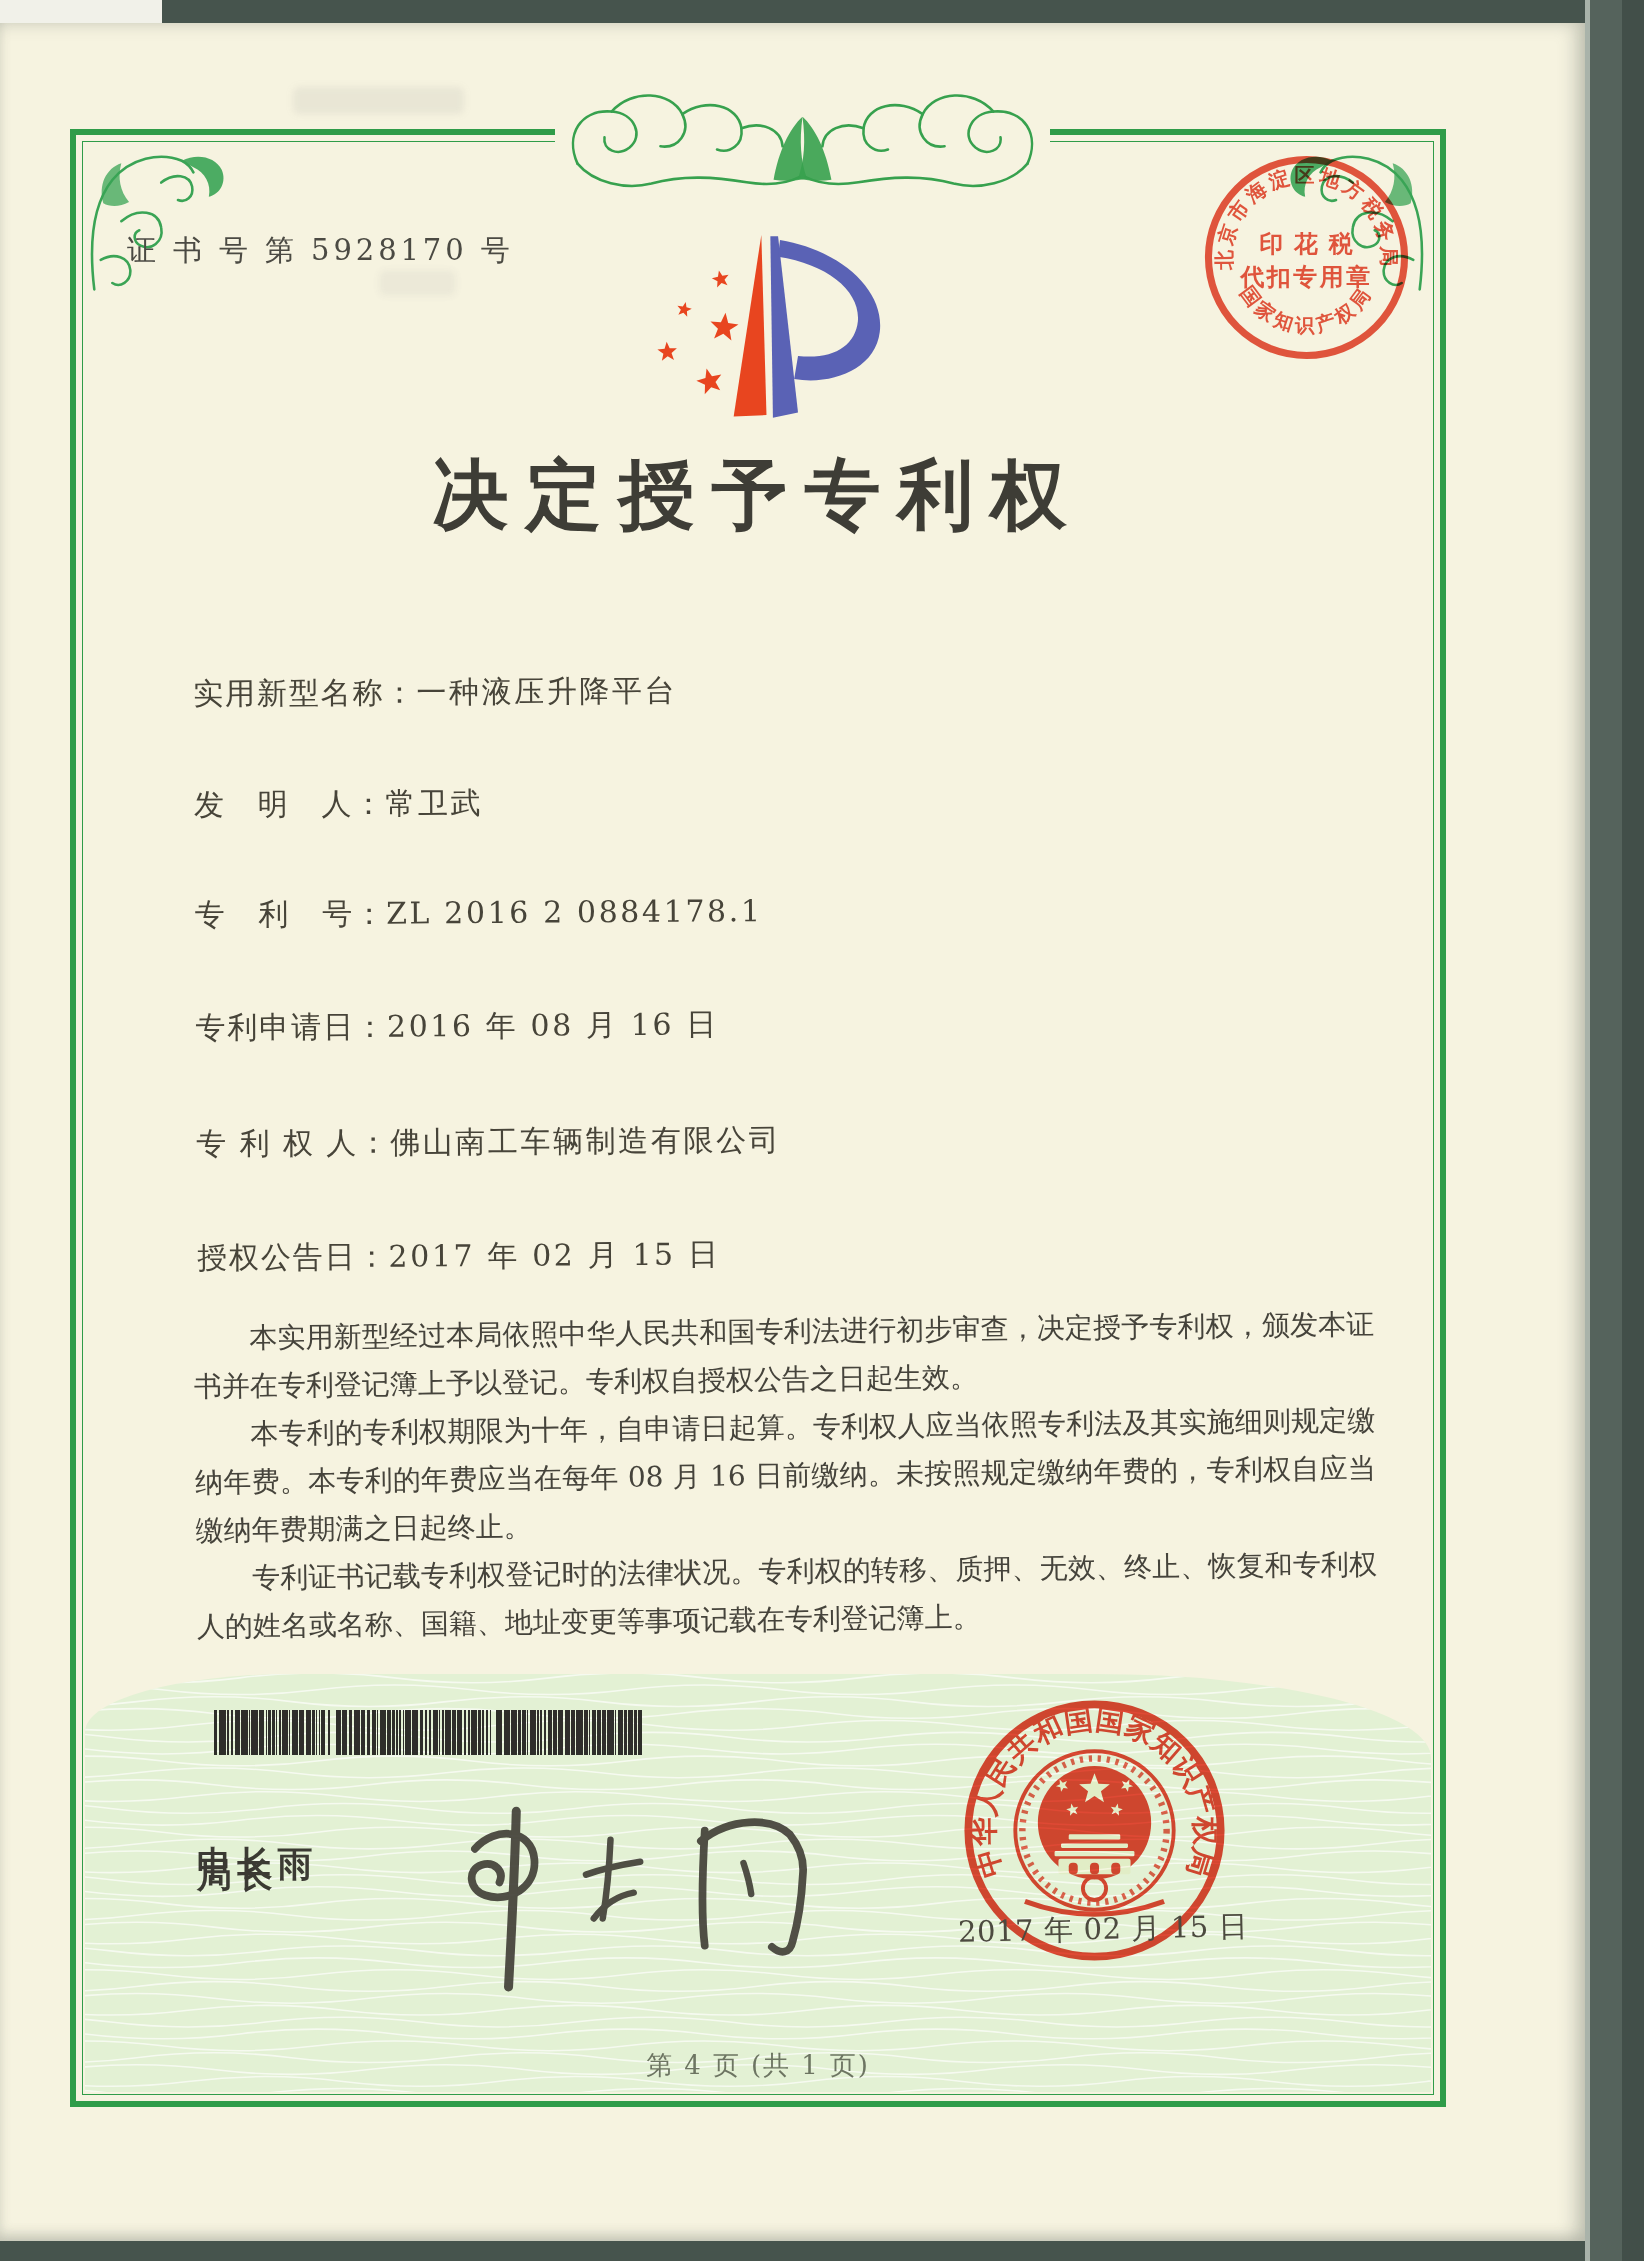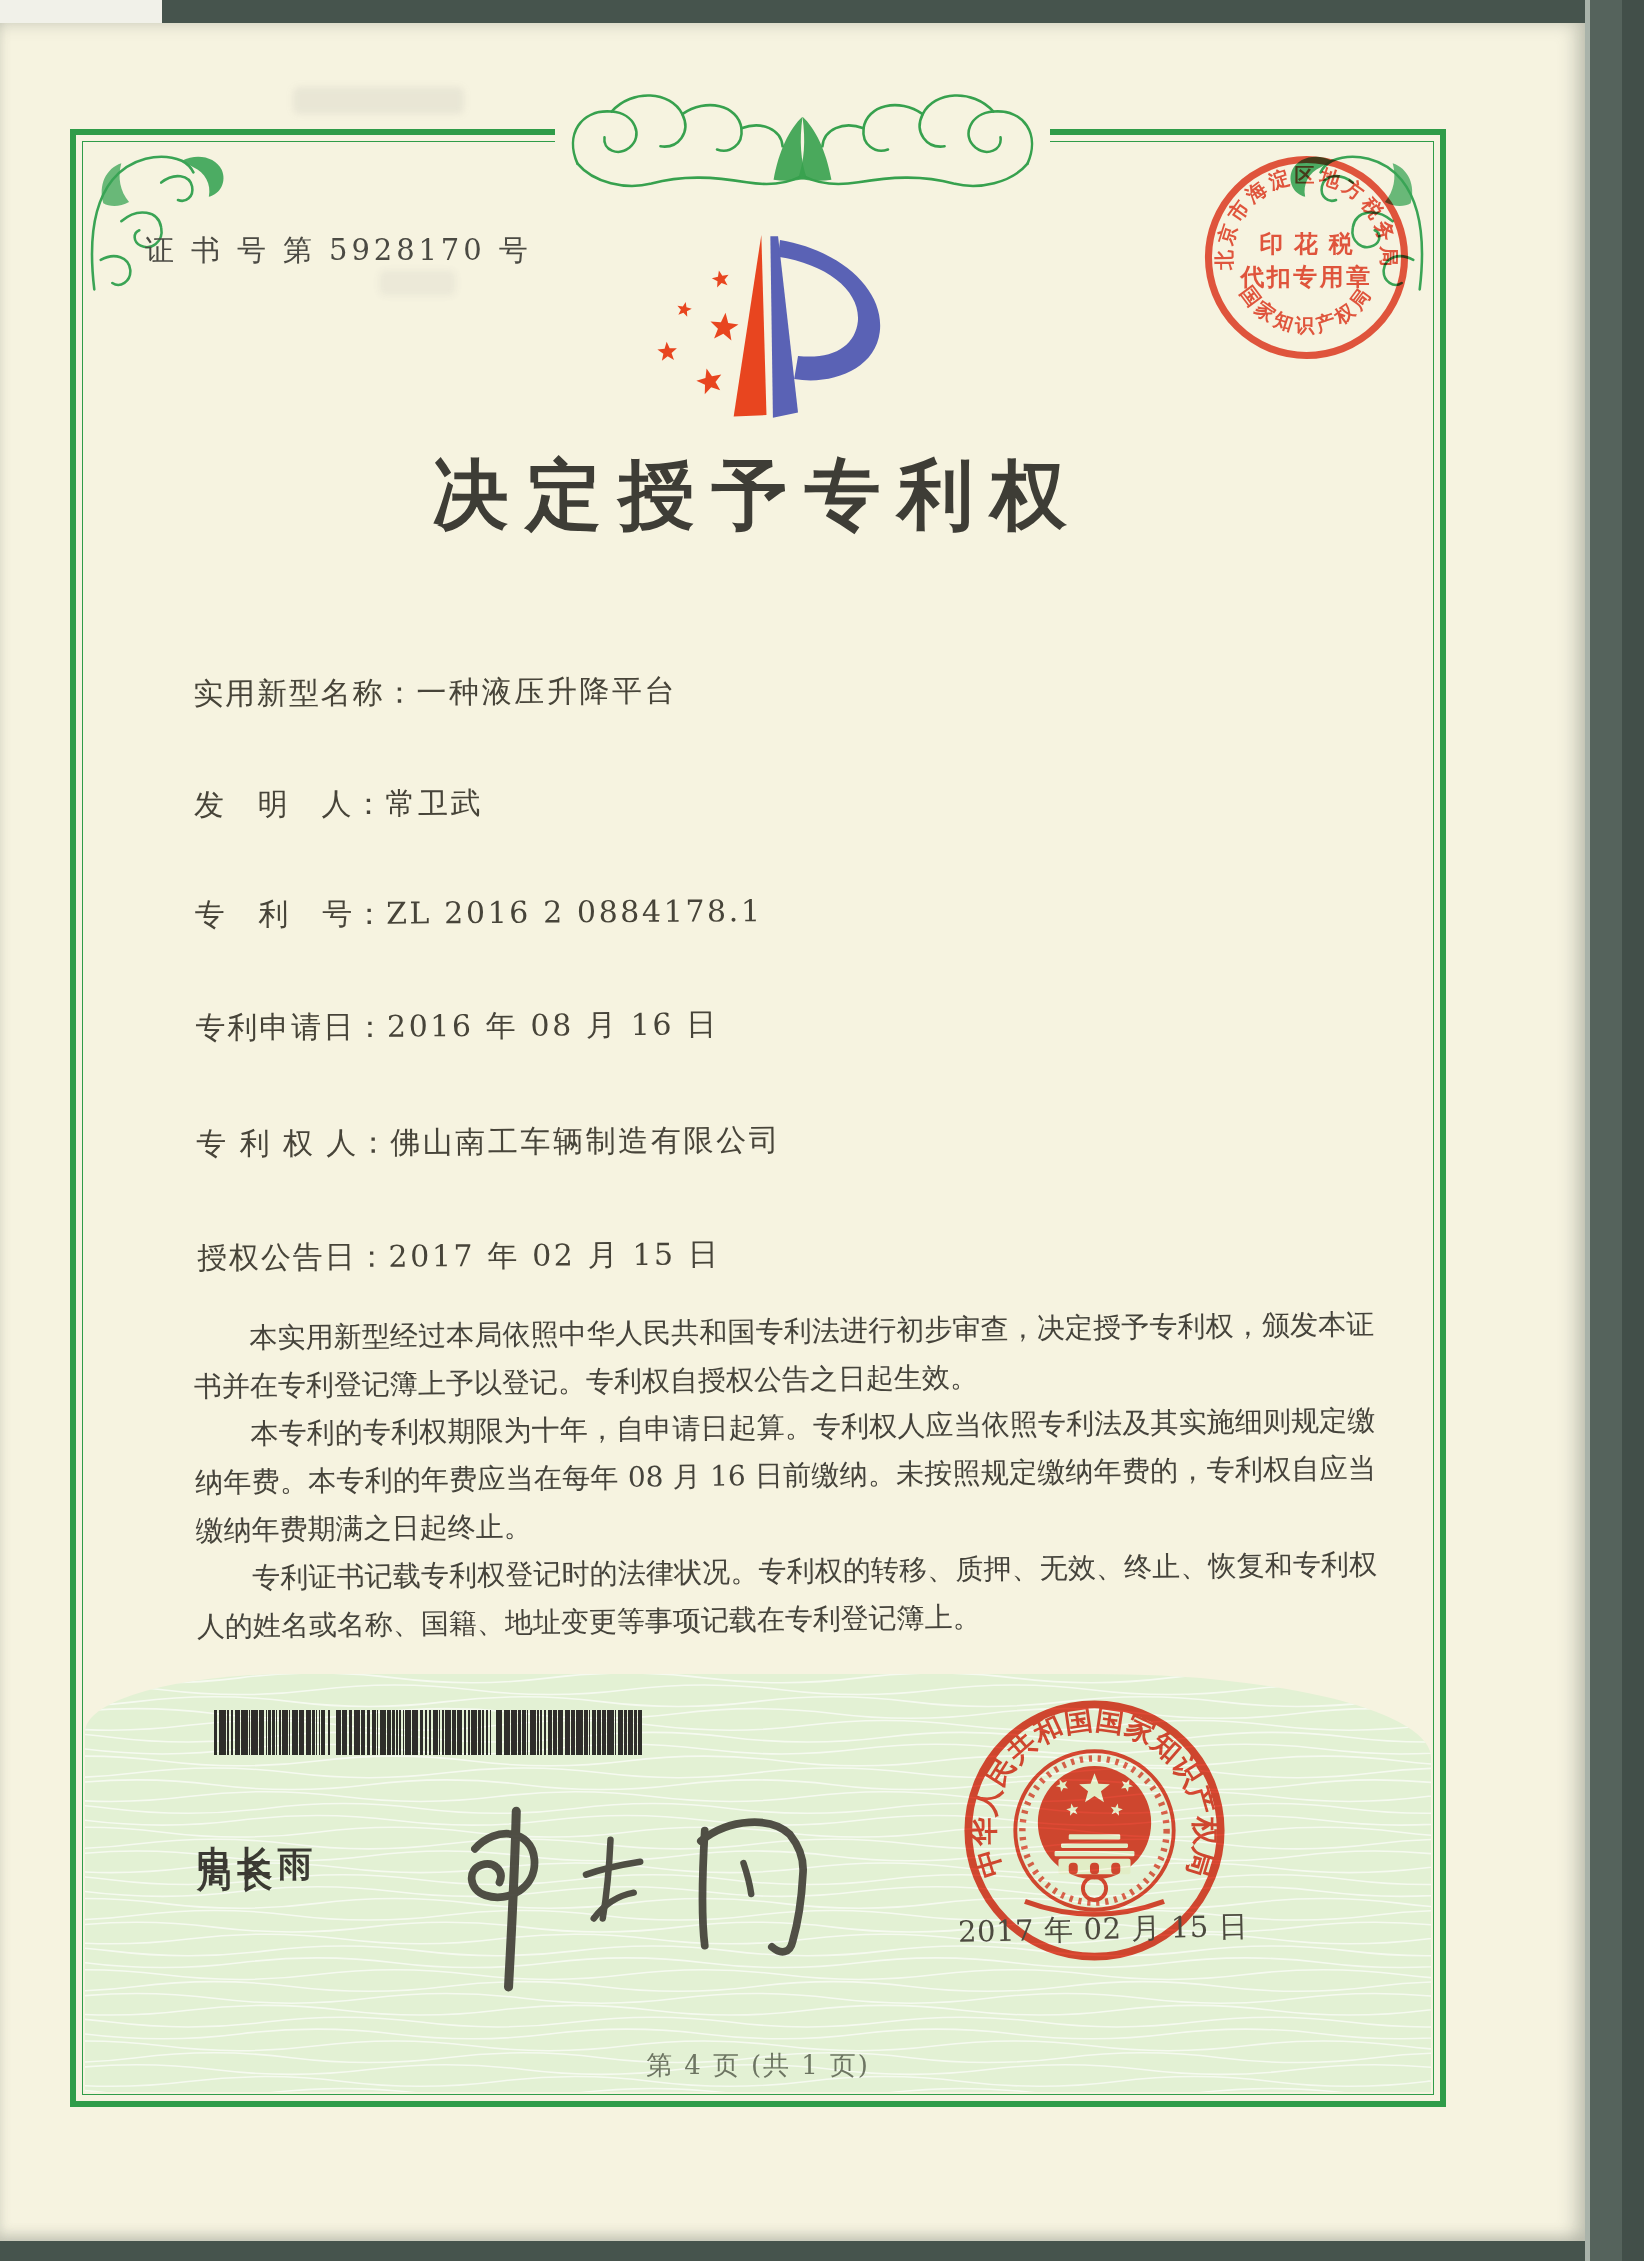--- a/index.html
+++ b/index.html
@@ -27,21 +27,21 @@
   #frame-inner{position:absolute;inset:6.4px;border:1.9px solid #2f9c49;}
   
   #green-zone{
     position:absolute;left:85px;top:1674px;width:1346px;height:418px;
     background:#e3f1d4;overflow:hidden;
     border-top-left-radius:206px 58px;border-top-right-radius:335px 84px;
   }
   #green-zone svg{display:block;}
   
   #cert-no{
-    position:absolute;left:145px;top:231px;
+    position:absolute;left:127px;top:231px;
     font-size:29px;letter-spacing:3.9px;color:#4b4a43;white-space:nowrap;
   }
   #title{
     position:absolute;left:70px;top:445px;width:1376px;text-align:center;
     font-size:76px;font-weight:700;letter-spacing:17px;color:#3e3d36;white-space:nowrap;
   }
   #fields{
     position:absolute;left:193px;top:674px;width:1193px;height:632px;
     transform:rotate(-0.4deg);transform-origin:0 0;
   }

